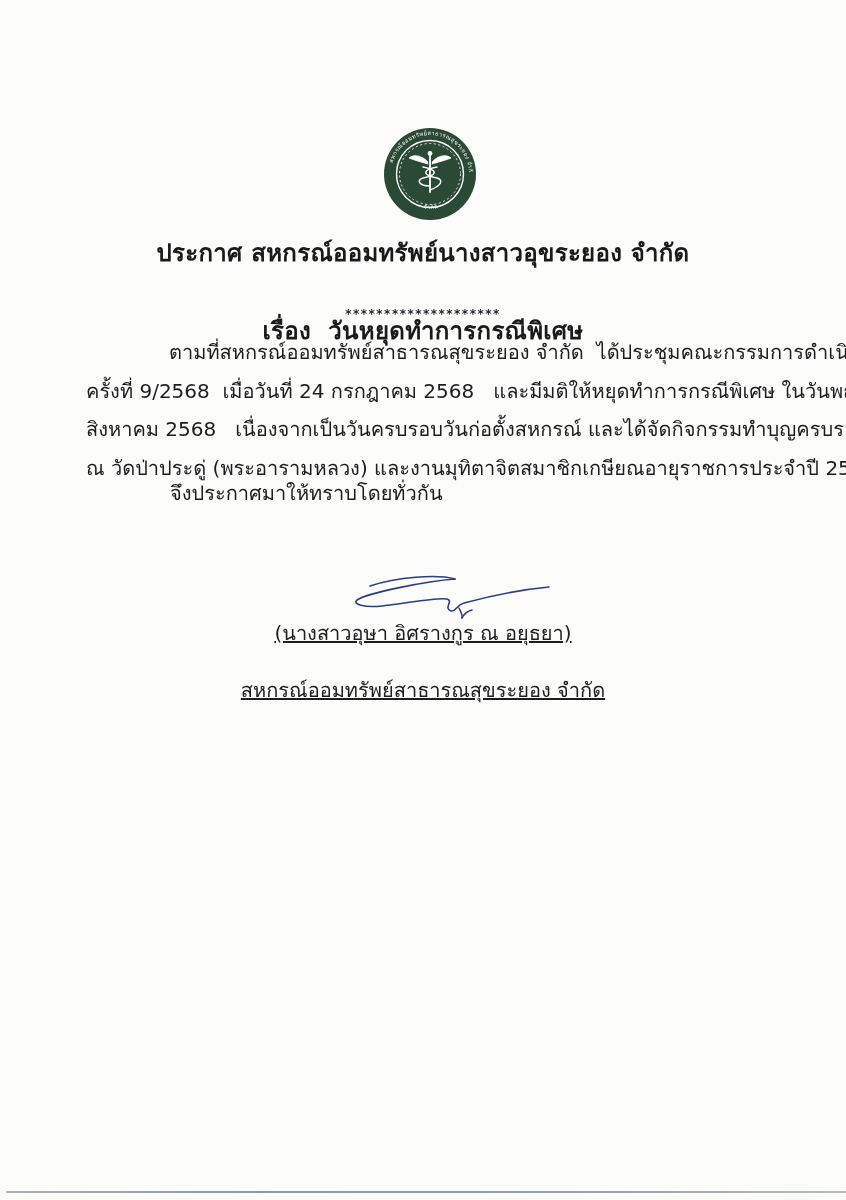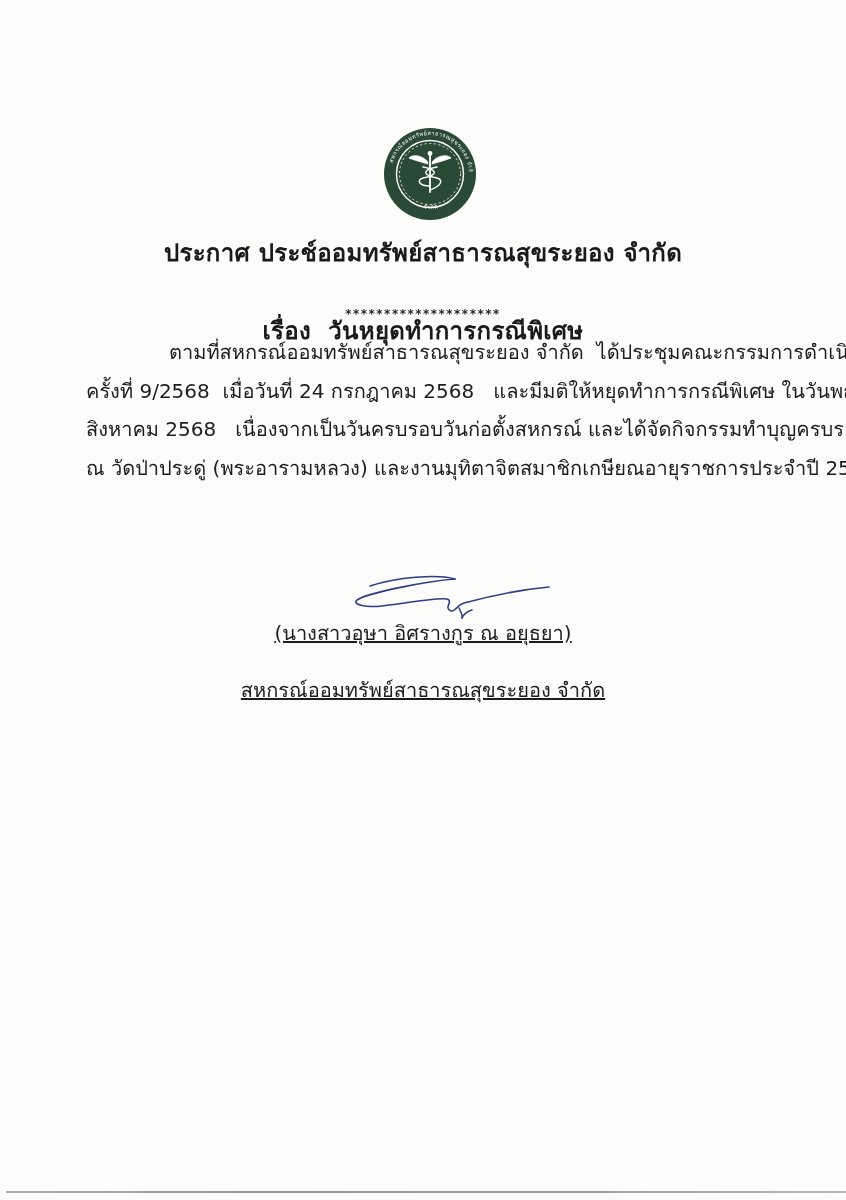--- a/index.html
+++ b/index.html
@@ -128,31 +128,32 @@
 
         <path d="M 45,35 C 39,28 30,27 26,31 C 31,33 38,35 45,37" fill="#ffffff" stroke-width="0.8"></path>
         <path d="M 49,35 C 55,28 64,27 68,31 C 63,33 56,35 49,37" fill="#ffffff" stroke-width="0.8"></path>
 
         <path d="M 40,40 C 55,43 55,48 40,51 C 33,53 36,59 47,59" stroke-width="1.5"></path>
         <path d="M 54,40 C 39,43 39,48 54,51 C 61,53 58,59 47,63" stroke-width="1.5"></path>
       </g>
     </svg>
   </div>
 
-  <div class="abs title-line title-1">ประกาศ ประช์ออมทรัพย์สาธารณสุขระยอง จำกัด</div>
+  <div class="abs title-line title-1">ประกาศ สหกรณ์ออมทรัพย์นางสาวอุขระยอง จำกัด</div>
   <div class="abs title-line title-2">เรื่อง  วันหยุดทำการกรณีพิเศษ</div>
   <div class="abs divider-dots">********************</div>
 
   <div class="abs paragraph">
     <div class="pline indent">ตามที่สหกรณ์ออมทรัพย์สาธารณสุขระยอง จำกัด  ได้ประชุมคณะกรรมการดำเนินการชุดที่ 38</div>
     <div class="pline">ครั้งที่ 9/2568  เมื่อวันที่ 24 กรกฎาคม 2568   และมีมติให้หยุดทำการกรณีพิเศษ ในวันพฤหัสบดีที่ 21</div>
     <div class="pline">สิงหาคม 2568   เนื่องจากเป็นวันครบรอบวันก่อตั้งสหกรณ์ และได้จัดกิจกรรมทำบุญครบรอบ 38 ปี สหกรณ์</div>
     <div class="pline">ณ วัดป่าประดู่ (พระอารามหลวง) และงานมุทิตาจิตสมาชิกเกษียณอายุราชการประจำปี 2568</div>
   </div>
 
+  <div class="abs closing-line">จึงประกาศมาให้ทราบโดยทั่วกัน</div>
 
 
   <svg class="abs signature-svg" viewBox="0 0 215 54">
     <g fill="none" stroke-width="1.6" stroke-linecap="round" stroke="#2c3d82">
       <path d="M 28,20 C 55,11 95,8 113,13"></path>
       <path d="M 113,13 C 85,15 25,27 15,34 C 10,38 22,42 40,40 C 72,36 96,31 105,33 C 112,35 101,42 109,45 C 114,46 114,39 122,37 C 152,29 185,23 207,21"></path>
       <path d="M 117,42 C 119,46 121,50 120,52"></path>
       <path d="M 120,52 C 122,48 126,45 130,44"></path>
     </g>
   </svg>

